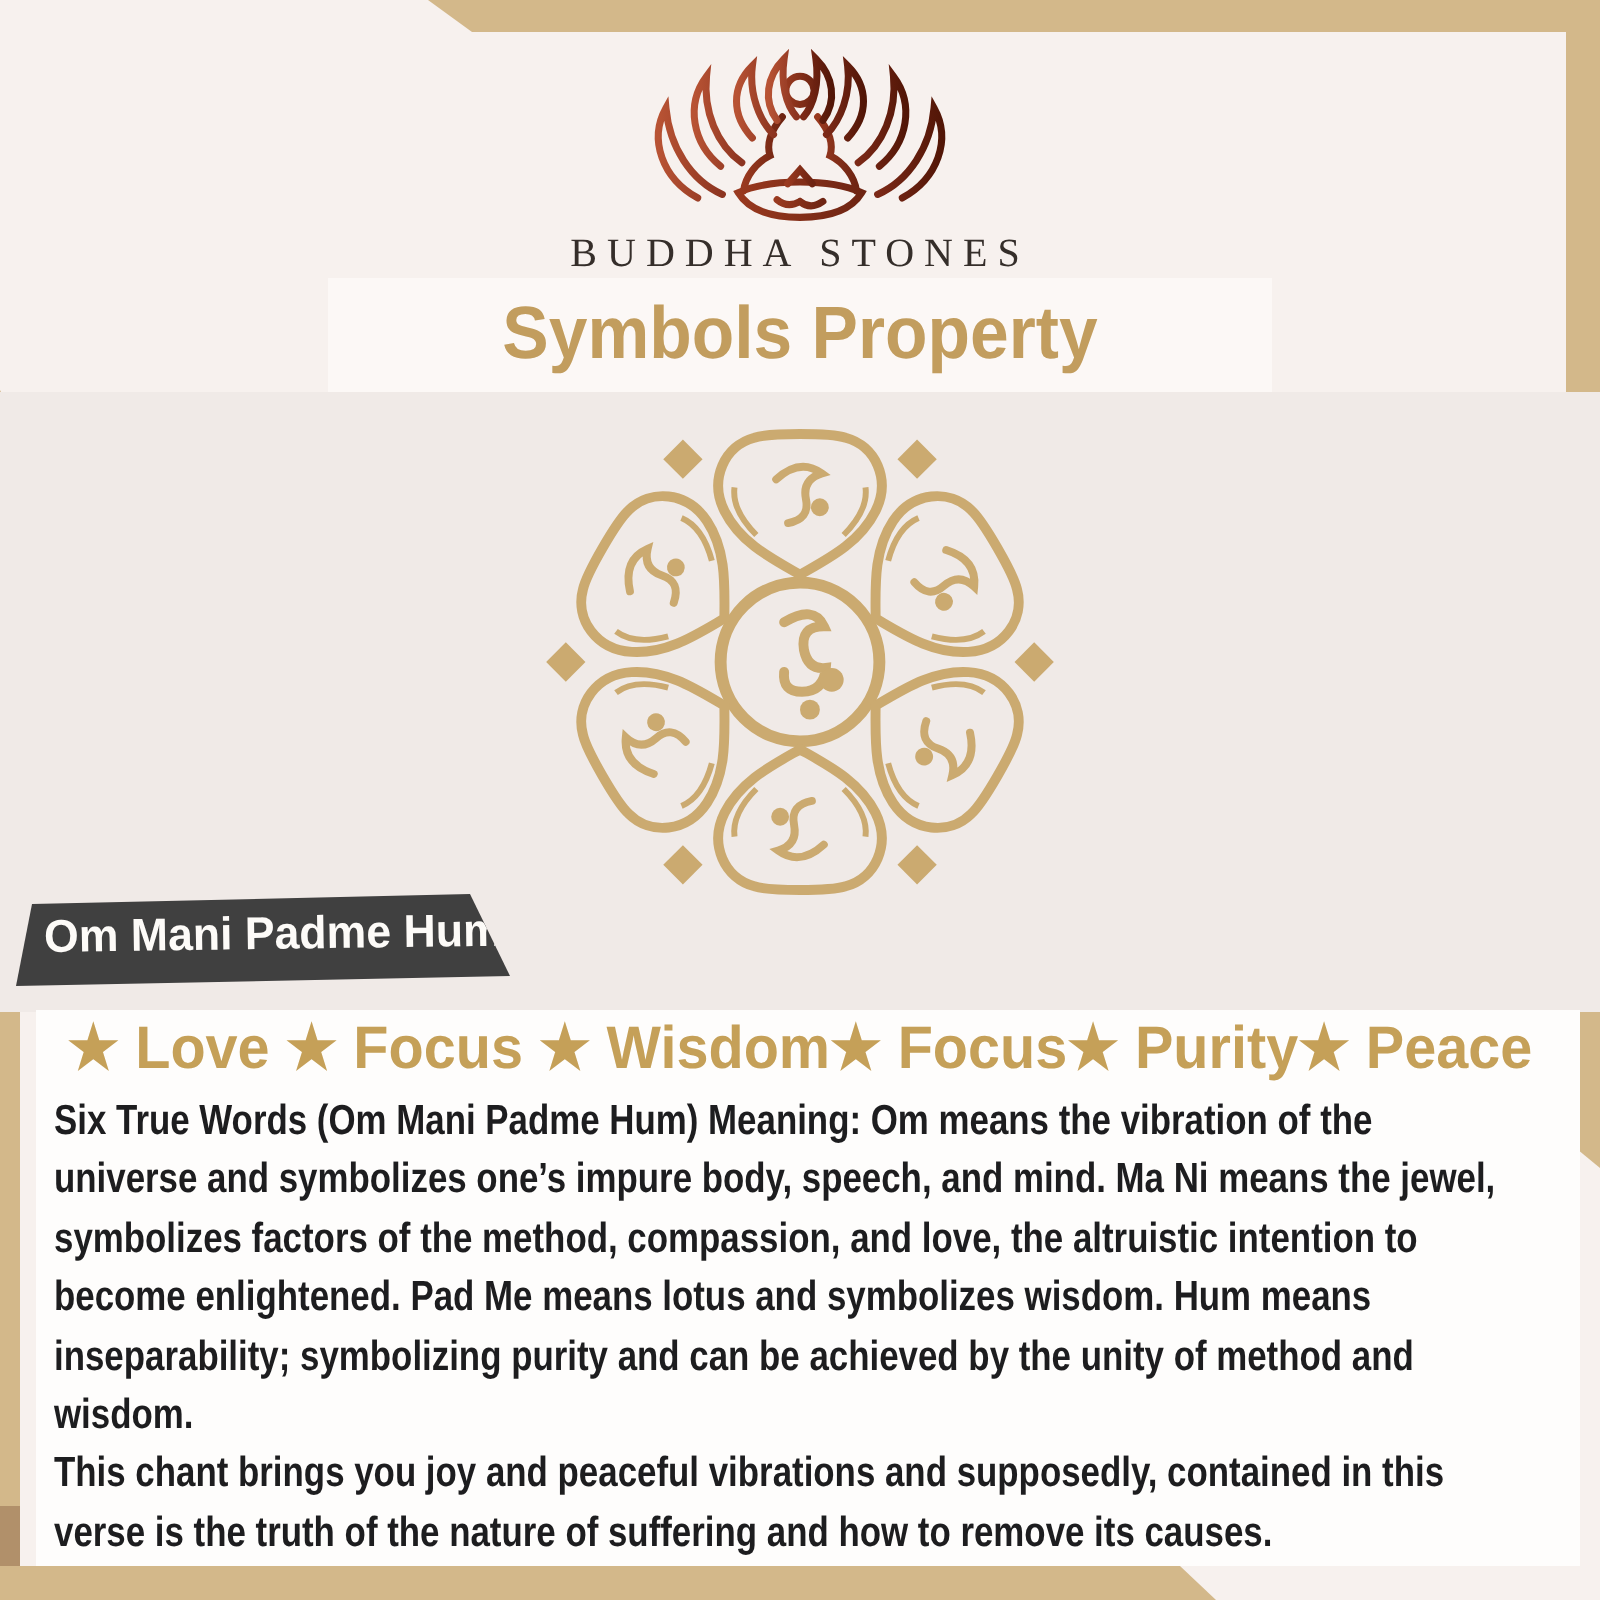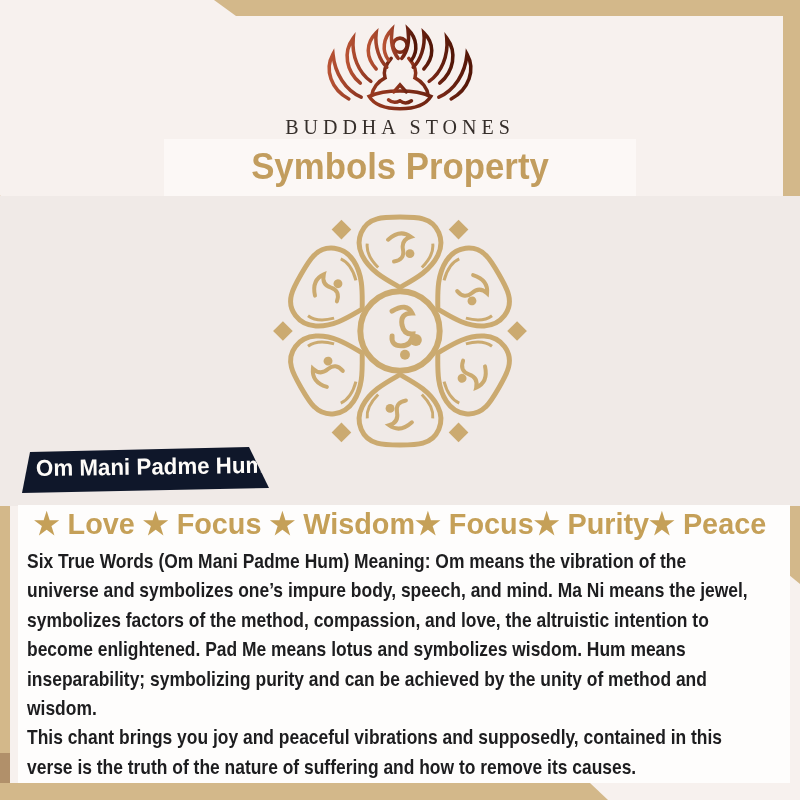--- a/index.html
+++ b/index.html
@@ -40,22 +40,22 @@
     font-size:37px;font-weight:bold;color:#c29d5e;
     transform:scaleX(.94);transform-origin:50% 0;
     letter-spacing:0px;
   }
 
   
   .mandala{position:absolute;left:270px;top:202px;width:260px;height:258px;}
 
   
   .mantra-banner{
-    position:absolute;left:22px;top:446px;width:247px;height:47px;
-    background:#0f172a;
+    position:absolute;left:8px;top:446px;width:247px;height:47px;
+    background:#404040;
     clip-path:polygon(8px 6px,227px 1px,247px 42px,0 47px);
   }
   .mantra-banner span{
     position:absolute;left:14px;top:9px;width:220px;text-align:center;
     font-size:23px;font-weight:bold;color:#fdfbf8;
     transform:rotate(-0.8deg) scaleX(.97);transform-origin:0 50%;
     white-space:nowrap;
   }
 
   

